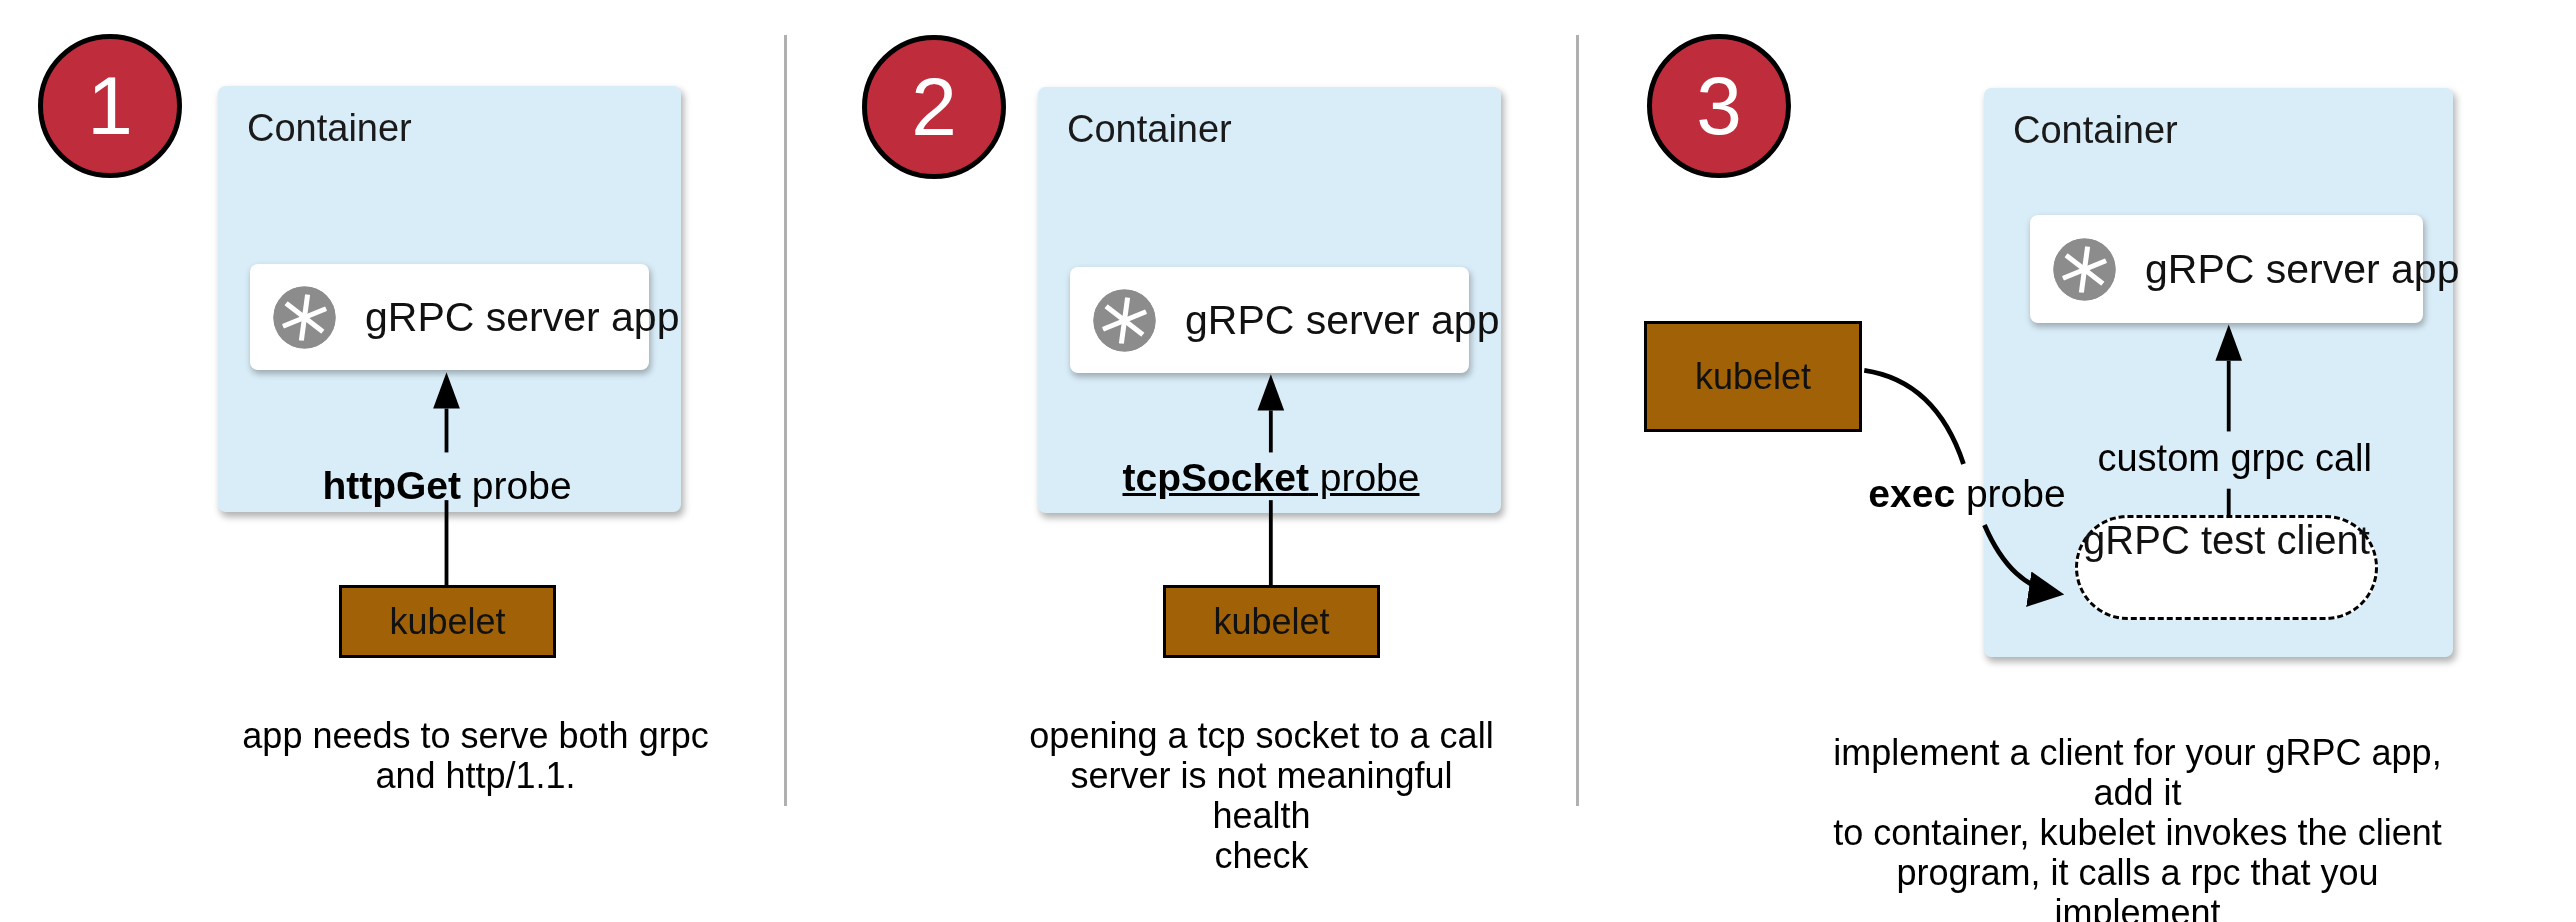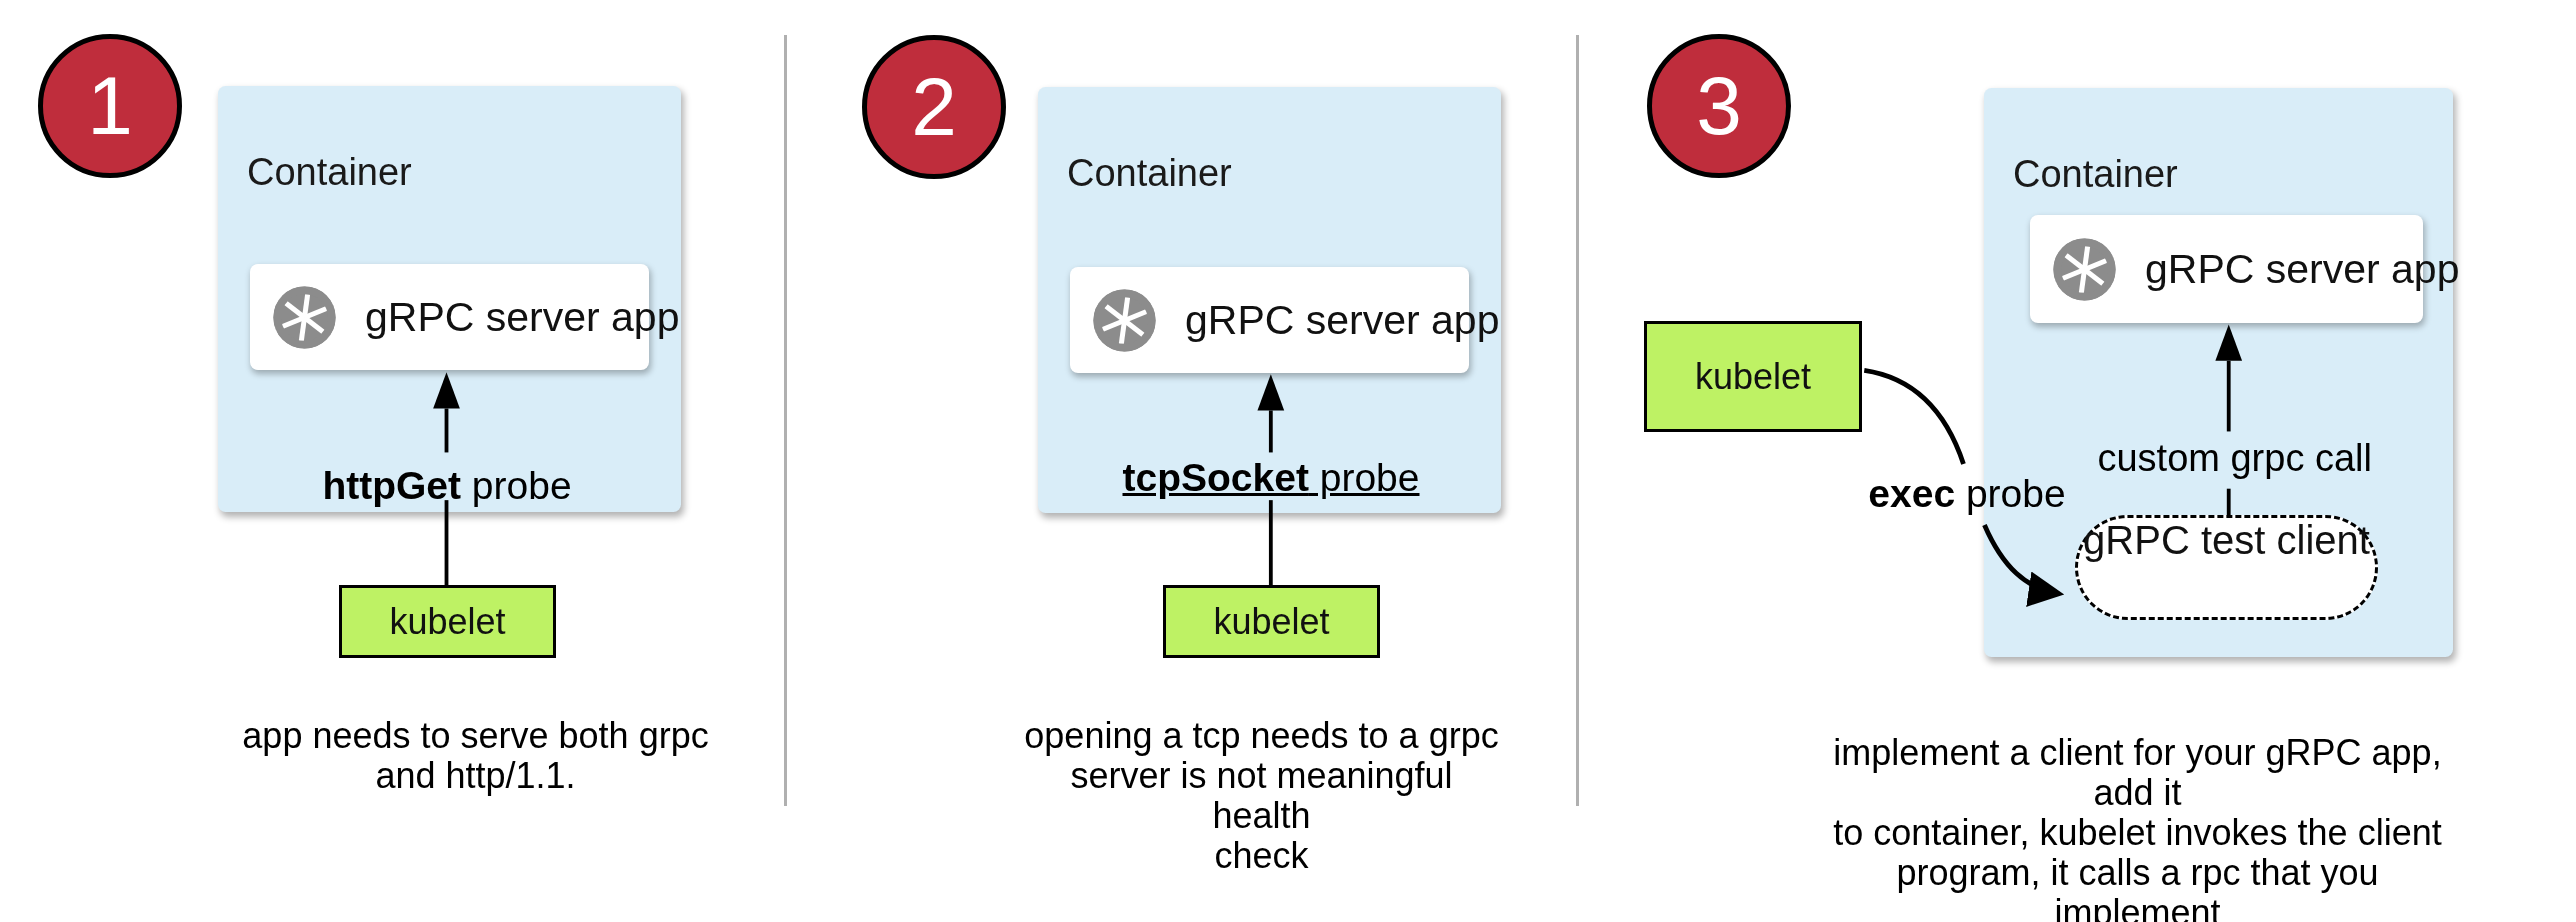--- a/index.html
+++ b/index.html
@@ -5,28 +5,28 @@
   html,body{margin:0;padding:0;background:#ffffff;}
   body{font-family:"Liberation Sans", sans-serif;color:#111;}
   #stage{position:relative;width:2576px;height:923px;background:#ffffff;overflow:hidden;}
 
   .badge{position:absolute;width:134px;height:134px;border-radius:50%;
          background:#bf2d3c;border:5.7px solid #000;display:flex;align-items:center;justify-content:center;}
   .badge span{color:#fff;font-size:82px;line-height:1;}
 
   .container-box{position:absolute;background:#d9edf8;border-radius:7.6px;
          box-shadow:2.9px 4.8px 7.6px rgba(0,0,0,0.30);}
-  .container-label{position:absolute;left:29px;top:21px;font-size:38px;color:#1a1a1a;margin-top:44px;}
+  .container-label{position:absolute;left:29px;top:21px;font-size:38px;color:#1a1a1a;}
 
   .app-box{position:absolute;background:#ffffff;border-radius:8px;
          box-shadow:1.9px 3.8px 6.7px rgba(0,0,0,0.28);display:flex;align-items:center;padding-left:19px;box-sizing:border-box;}
   .app-box .icon-wrap{width:71px;height:71px;flex:0 0 auto;}
   .app-box .app-label{font-size:41px;margin-left:25px;white-space:nowrap;color:#111;}
 
-  .kubelet-box{position:absolute;background:#bef264;border:3.8px solid #000;box-sizing:border-box;
+  .kubelet-box{position:absolute;background:#a16207;border:3.8px solid #000;box-sizing:border-box;
          display:flex;align-items:center;justify-content:center;}
   .kubelet-box span{font-size:36px;}
 
   .probe-label{position:absolute;font-size:39px;text-align:center;white-space:nowrap;color:#000;}
   .probe-label b{font-weight:bold;}
 
   .float-label{position:absolute;font-size:38px;text-align:right;white-space:nowrap;color:#000;}
 
   .test-client{position:absolute;background:#fff;border:3.8px dashed #000;border-radius:57px;
          box-sizing:border-box;display:flex;align-items:flex-start;justify-content:center;}
@@ -139,21 +139,21 @@
 
   <div class="probe-label" style="left:1080px;top:456px;width:382px;text-decoration:underline;">
     <b>tcpSocket</b><span> probe</span>
   </div>
 
   <div class="kubelet-box" style="left:1163px;top:585px;width:217px;height:73px;">
     <span>kubelet</span>
   </div>
 
   <div class="caption" style="left:1023px;top:716px;width:477px;">
-    <div>opening a tcp needs to a grpc</div>
+    <div>opening a tcp socket to a call</div>
     <div>server is not meaningful health</div>
     <div>check</div>
   </div>
 
   <div class="badge" style="left:1647px;top:34px;">
     <span>3</span>
   </div>
 
   <div class="container-box" style="left:1984px;top:88px;width:469px;height:569px;">
     <div class="container-label">Container</div>

